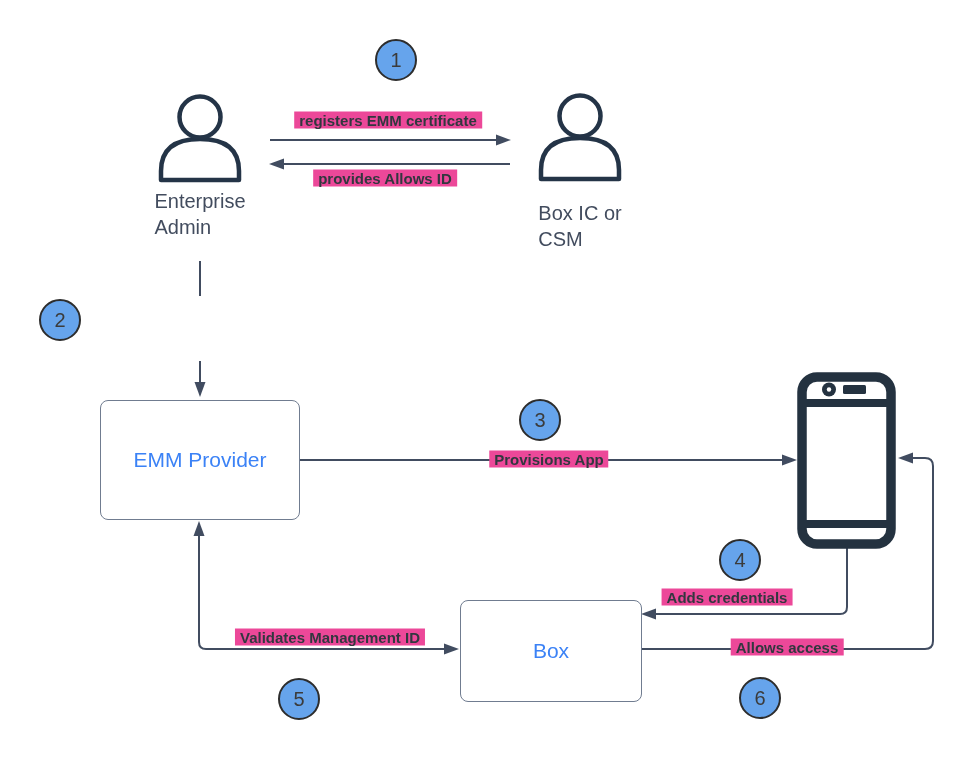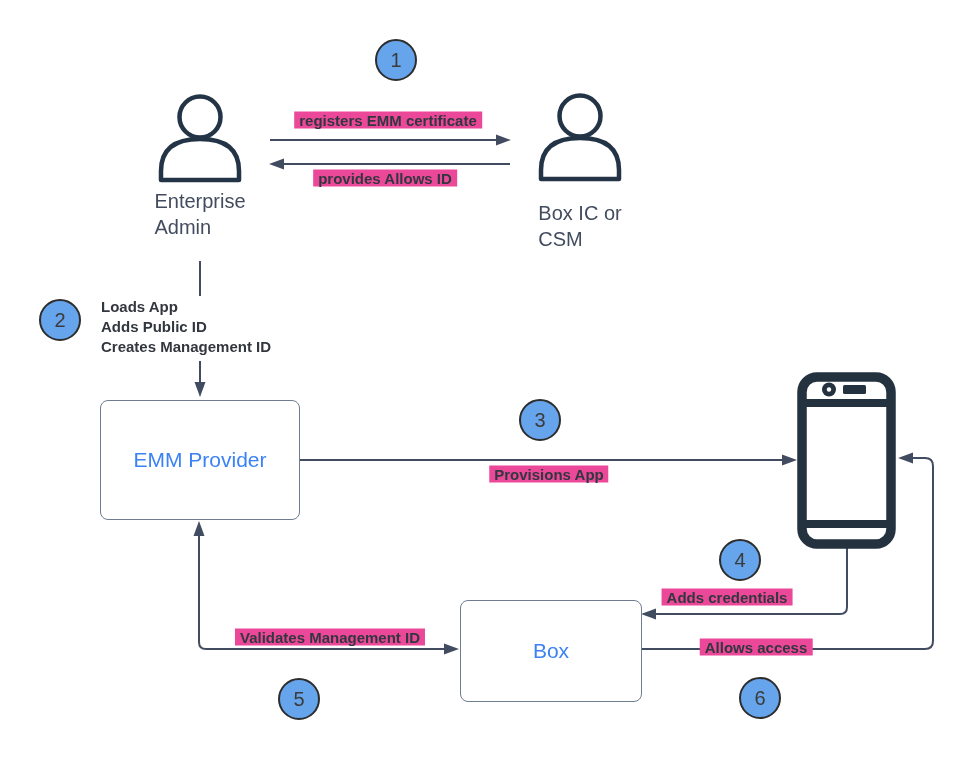--- a/index.html
+++ b/index.html
@@ -143,23 +143,18 @@
 
   <div class="node" style="left:100px;top:400px;width:198px;height:118px;">
     <span>EMM Provider</span>
   </div>
   <div class="node" style="left:460px;top:600px;width:180px;height:100px;justify-content:center;">
     <span>Box</span>
   </div>
 
   <div class="edge-label" style="left:388px;top:120px;">registers EMM certificate</div>
   <div class="edge-label" style="left:385px;top:178px;">provides Allows ID</div>
-  <div class="edge-label multiline" style="left:101px;top:297px;">
-    <span>Loads App</span>
-    <span>Adds Public ID</span>
-    <span>Creates Management ID</span>
-  </div>
-  <div class="edge-label" style="left:549px;top:459px;margin-top:15px;">Provisions App</div>
+  <div class="edge-label" style="left:549px;top:459px;">Provisions App</div>
   <div class="edge-label" style="left:727px;top:597px;">Adds credentials</div>
   <div class="edge-label" style="left:330px;top:637px;">Validates Management ID</div>
-  <div class="edge-label" style="left:756px;top:647px;">Allows access</div>
+  <div class="edge-label" style="left:787px;top:647px;">Allows access</div>
 
 </div>
 
 </body></html>

